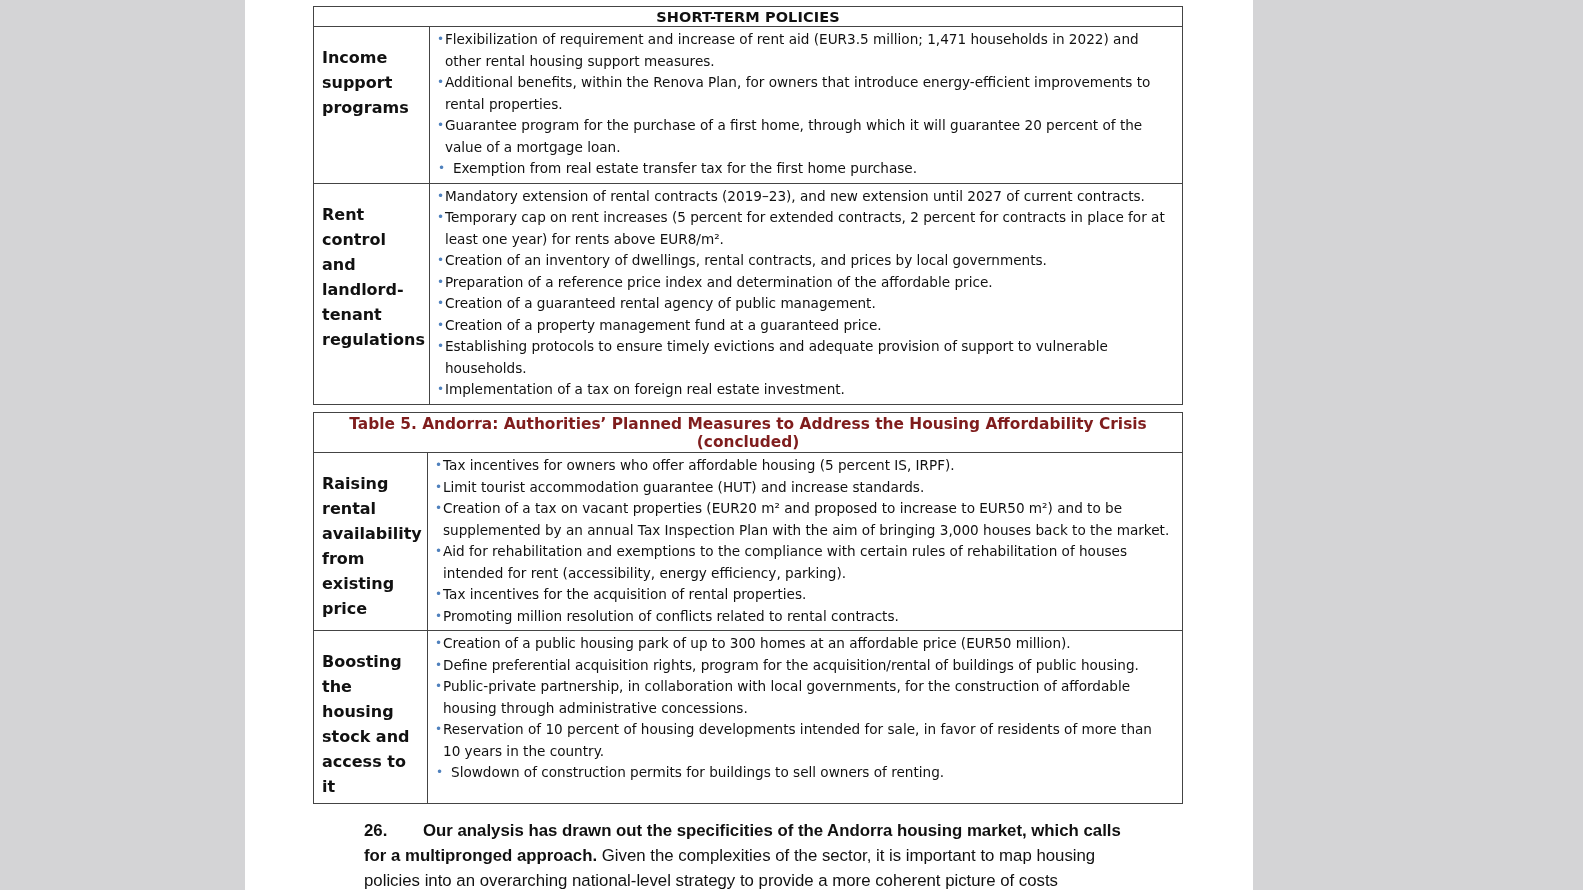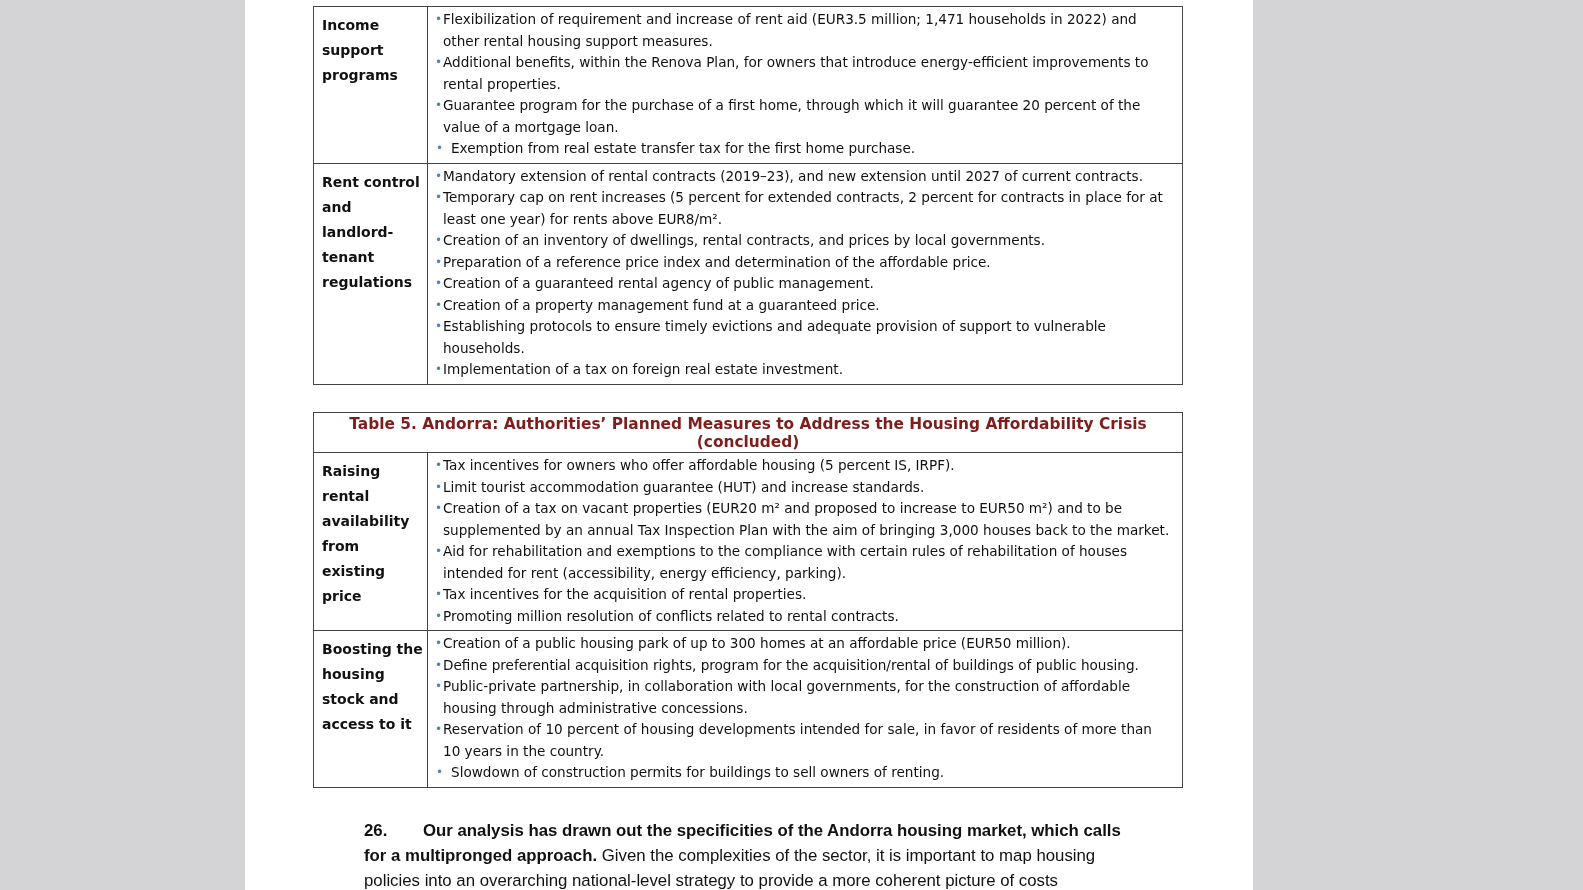--- a/index.html
+++ b/index.html
@@ -25,22 +25,22 @@
   }
   .section-head {
     text-align: center; font-weight: bold; font-size: 14.5px;
     padding: 2px 0 1px 0; letter-spacing: 0.1px;
   }
   .table-title {
     font-weight: bold; font-size: 15.4px;
     color: #7f1d1d; padding: 2px 0 1px 0;
   }
   .cat {
-    width: 101px; font-weight: bold; padding: 6px 4px 4px 8px;
-    line-height: 25px; font-size: 14px;
+    width: 101px; font-weight: bold; padding: 18px 4px 4px 8px;
+    line-height: 25px; font-size: 16px;
   }
   .items { padding: 2px 10px 3px 7px; }
   .items ul { list-style: none; margin: 0; padding: 0; }
   .items li {
     position: relative; padding-left: 8px; line-height: 21.5px;
   }
   .items li .bullet {
     position: absolute; left: 0; top: 0; color: #4f81bd; font-size: 12px;
   }
   .items li.spaced { padding-left: 16px; }
@@ -55,20 +55,23 @@
   .para .num { font-weight: bold; display: inline-block; width: 59px; }
   .para b { font-weight: bold; }
 </style>
 </head>
 <body>
 
 <div class="page">
 
   <table class="policy" id="t1">
     <tbody>
+        <tr>
+      <th colspan="2" class="section-head">SHORT-TERM POLICIES</th>
+    </tr>
     <tr>
       <td class="cat">Income support programs</td>
       <td class="items">
         <ul>
           <li><span class="bullet">•</span><span>Flexibilization of requirement and increase of rent aid (EUR3.5 million; 1,471 households in 2022) and other rental housing support measures.</span></li>
           <li><span class="bullet">•</span><span>Additional benefits, within the Renova Plan, for owners that introduce energy-efficient improvements to rental properties.</span></li>
           <li><span class="bullet">•</span><span>Guarantee program for the purchase of a first home, through which it will guarantee 20 percent of the value of a mortgage loan.</span></li>
           <li class="spaced"><span class="bullet">•</span><span>Exemption from real estate transfer tax for the first home purchase.</span></li>
         </ul>
       </td>

